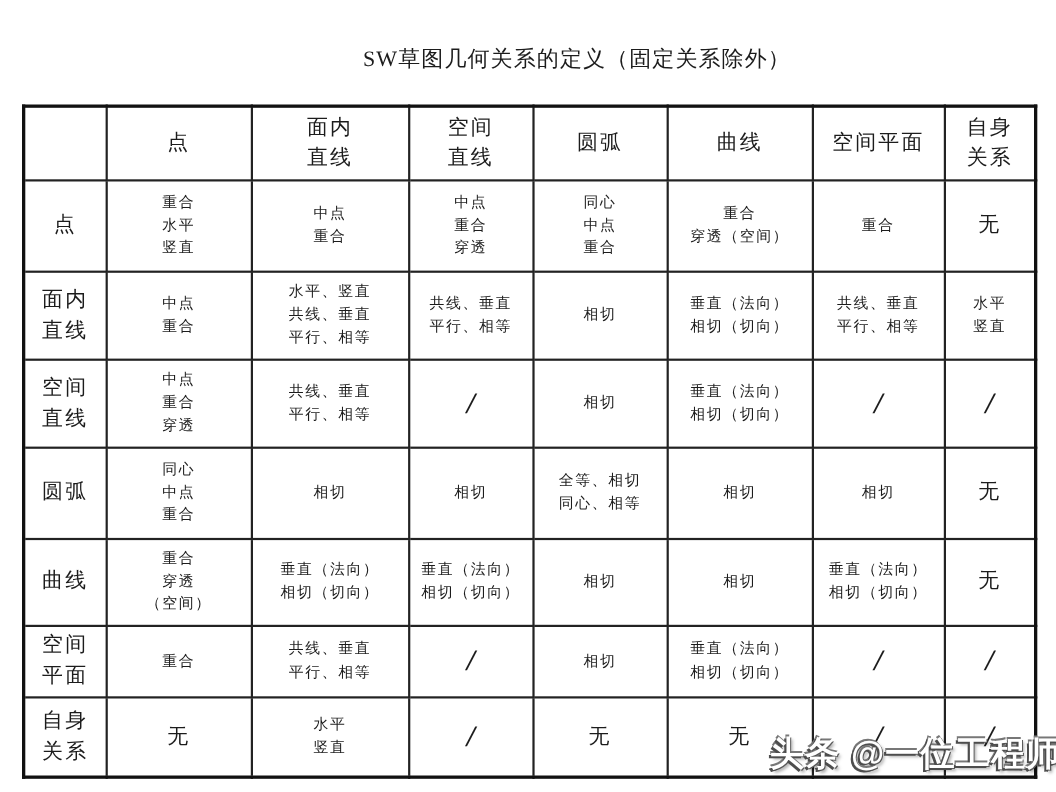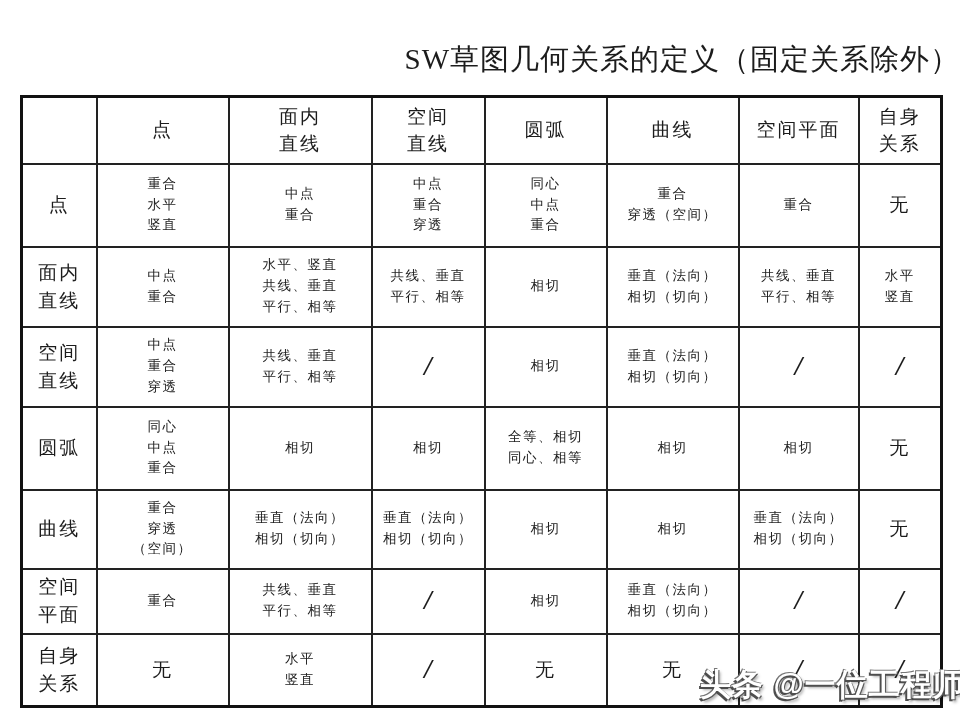--- a/index.html
+++ b/index.html
@@ -1,19 +1,19 @@
 <!DOCTYPE html>
 <html><head>
 <meta charset="utf-8">
 <style>
   html,body{margin:0;padding:0;background:#fff;}
   body{width:960px;height:720px;position:relative;overflow:hidden;
        font-family:"Liberation Serif","DejaVu Serif",serif;color:#1c1c1c;}
-  .title{position:absolute;top:40px;left:330px;right:0;text-align:right;
-         font-size:29px;letter-spacing:1px;white-space:nowrap;}
+  .title{position:absolute;top:40px;left:330px;right:20px;text-align:left;
+         font-size:20px;letter-spacing:1px;white-space:nowrap;}
   table.rel{position:absolute;left:20px;top:95px;width:920px;height:610px;
             border-collapse:collapse;table-layout:fixed;
             border:3px solid #111;}
   td,th{border:2px solid #222;padding:2px 3px;text-align:center;vertical-align:middle;
         white-space:pre-line;font-weight:normal;}
   th.ch, td.rh{font-size:19px;letter-spacing:2px;line-height:1.45;}
   td.c{font-size:13.5px;letter-spacing:1.5px;line-height:1.55;}
   td.c.none-mark{font-size:19px;letter-spacing:2px;}
   td.c.slash{font-size:27px;font-style:italic;font-weight:bold;letter-spacing:0;}
   tr.hr{height:67px;} tr.r1{height:83px;} tr.r2{height:80px;} tr.r3{height:80px;}

